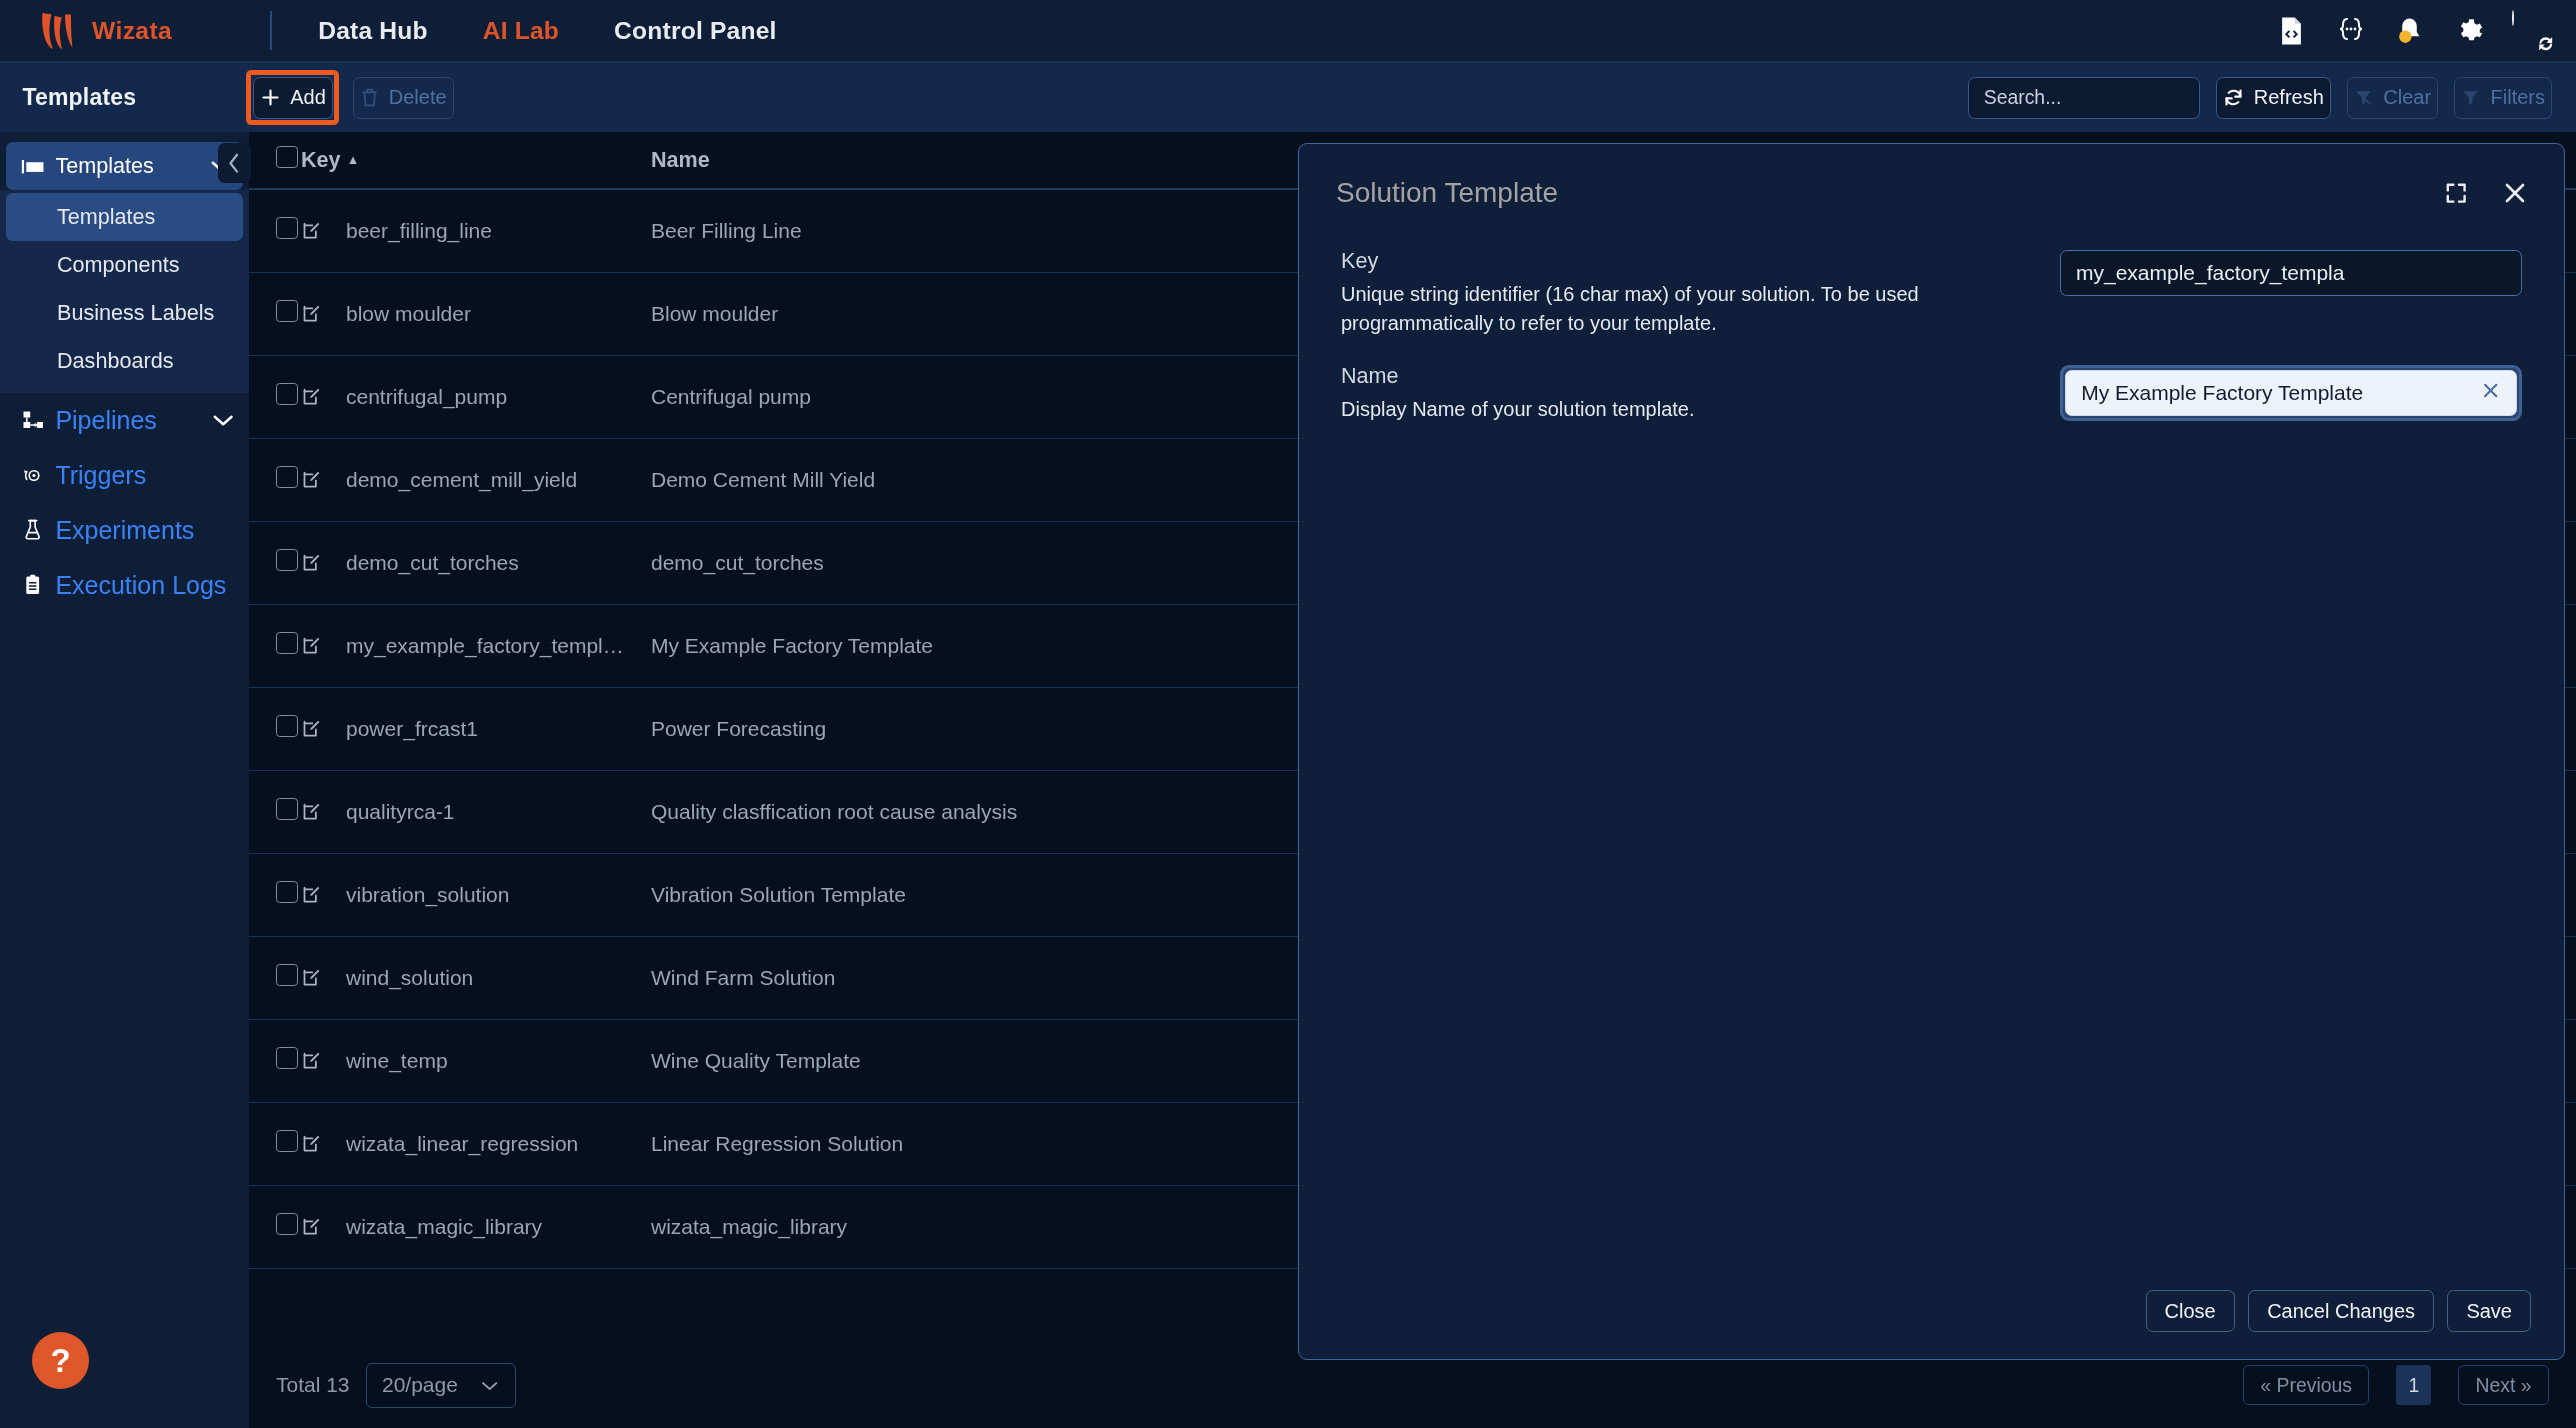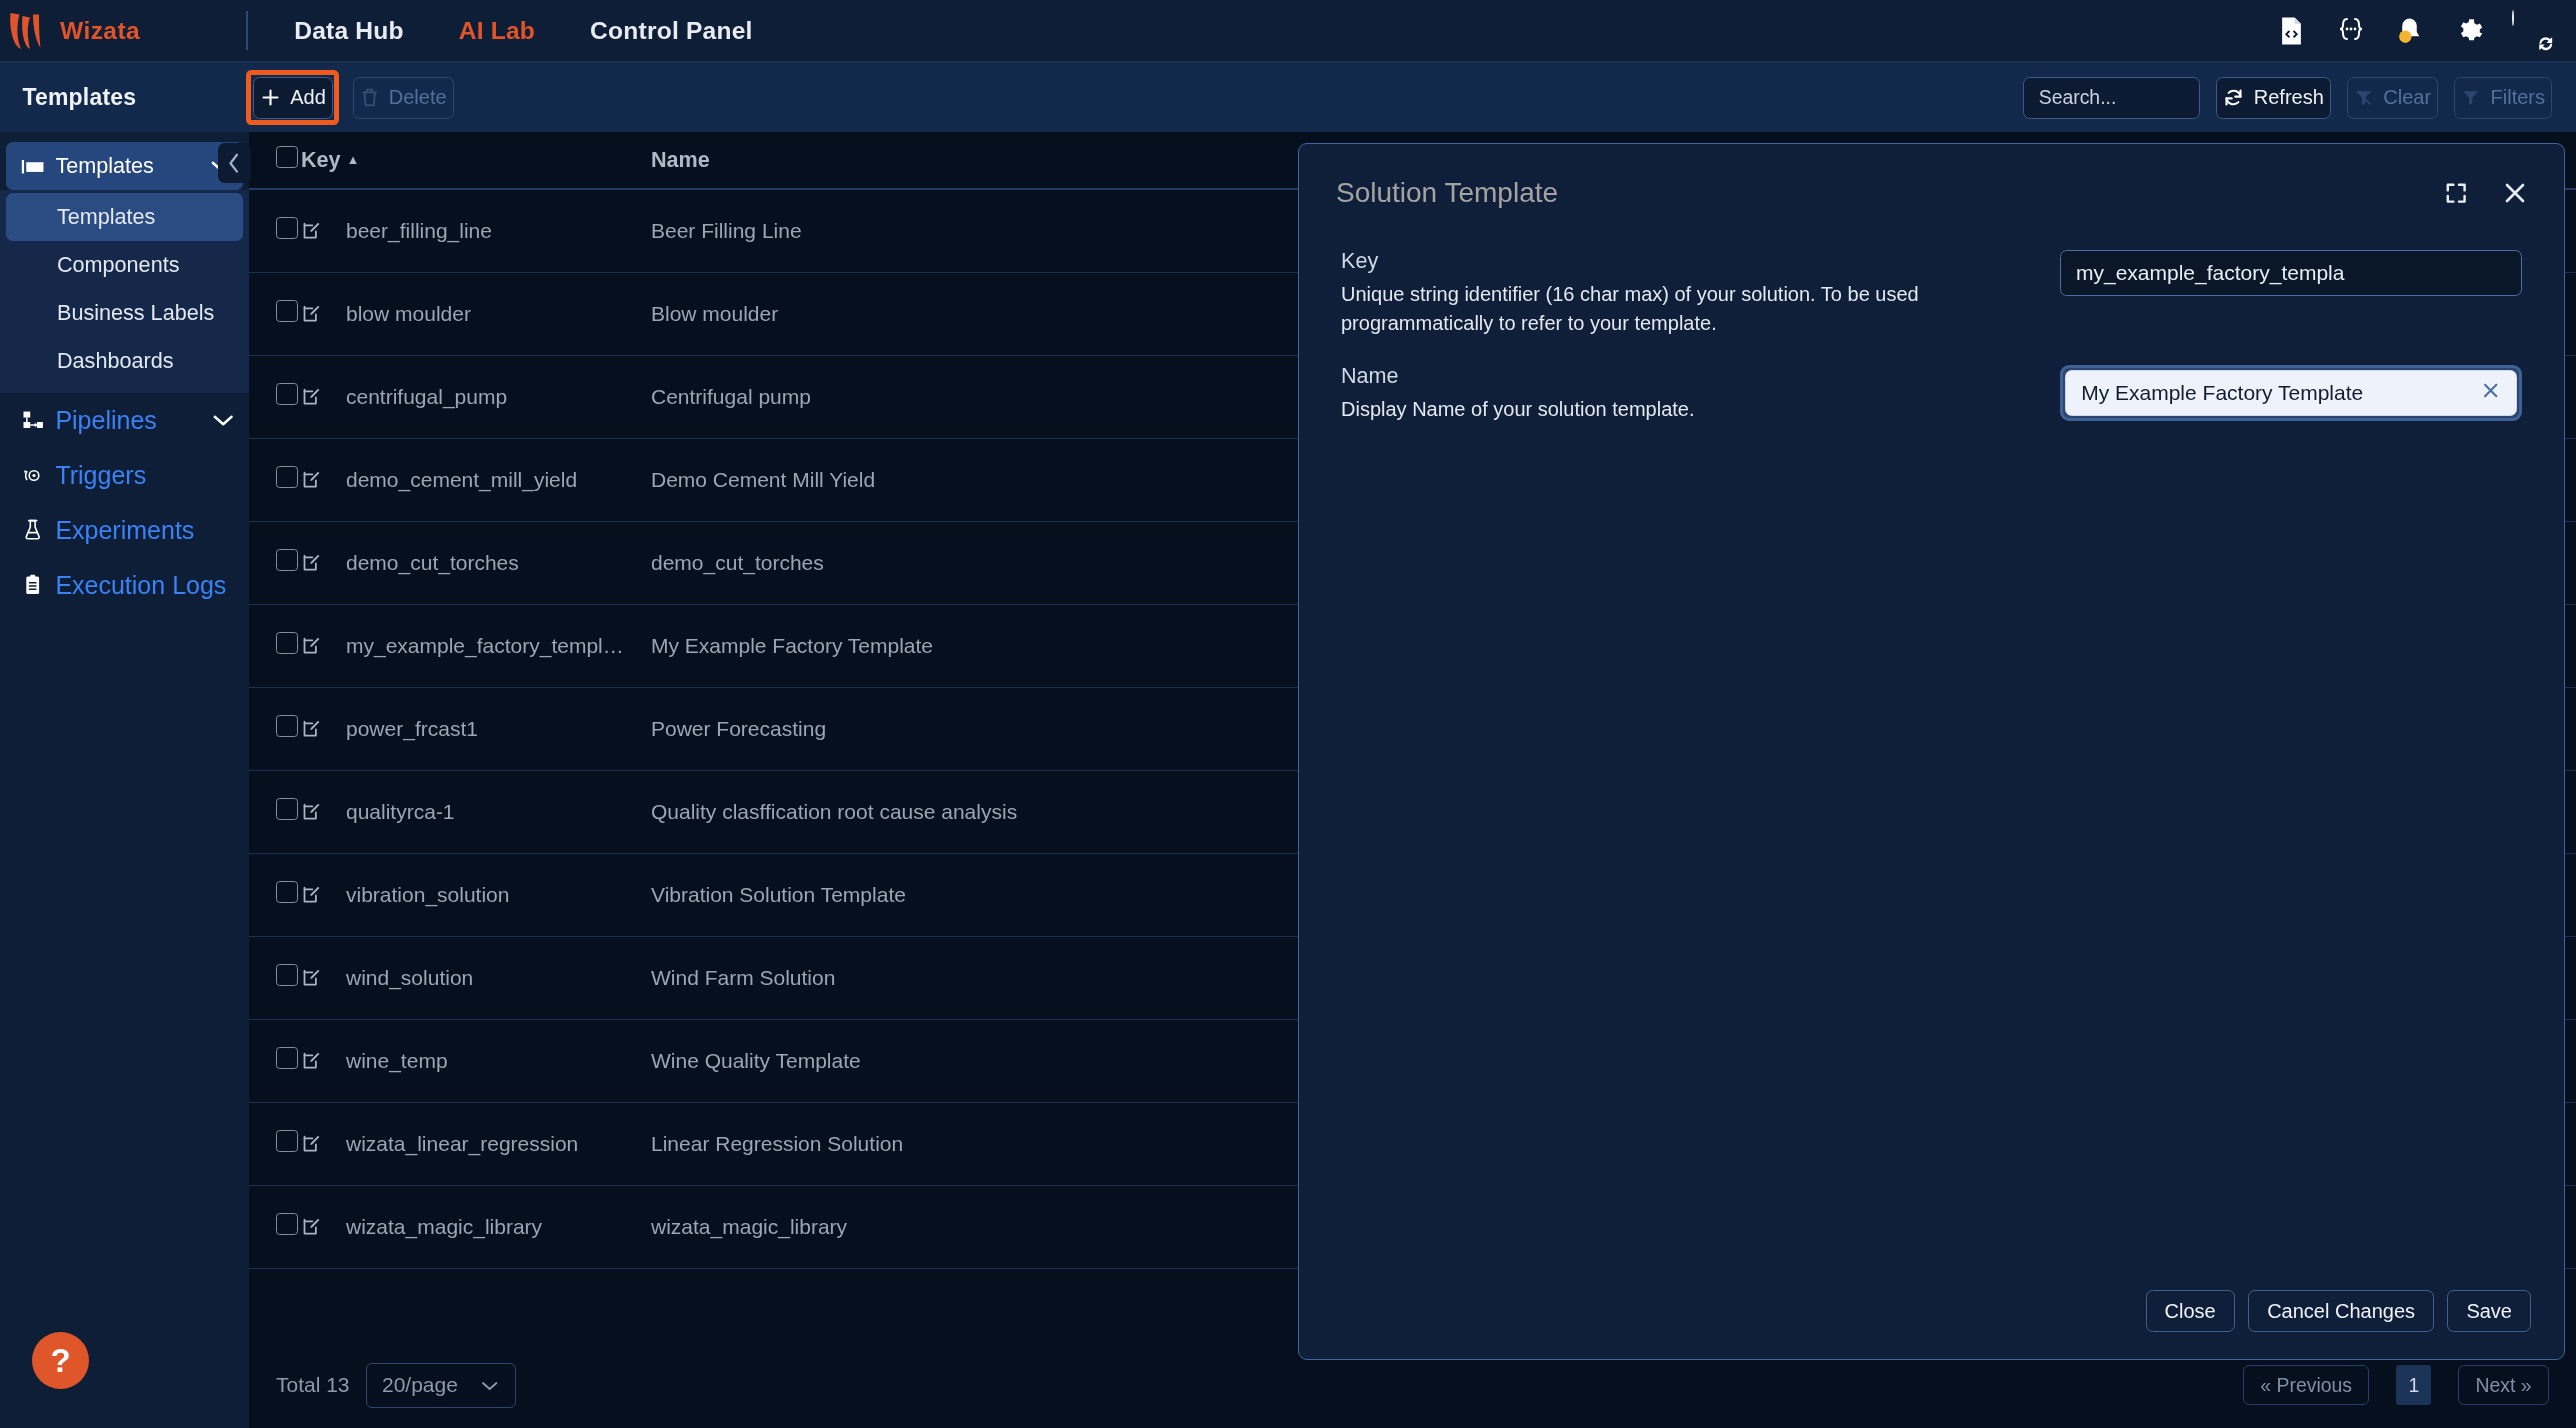--- a/index.html
+++ b/index.html
@@ -10,21 +10,21 @@
     overflow: hidden;
   }
   .app { position: relative; width: 2576px; height: 1428px; }
 
   
   .topnav {
     position: absolute; left: 0; top: 0; width: 2576px; height: 63px;
     background: #0e1e36; display: flex; align-items: center;
     border-bottom: 2.2px solid #1b3055;
   }
-  .brand { display: flex; align-items: center; padding-left: 6px; width: 246px; }
+  .brand { display: flex; align-items: center; padding-left: 14px; width: 246px; margin-left: 24px; }
   .logo-mark { width: 39px; height: 42px; margin-right: 15px; }
   .brand-name { color: #e0542a; font-size: 24.6px; font-weight: bold; letter-spacing: 0.4px; }
   .nav-div { width: 2.2px; height: 39px; background: #2a4a75; margin-right: 46px; }
   .nav-items { display: flex; align-items: center; gap: 55px; }
   .nav-item { font-size: 24.6px; font-weight: bold; color: #e8ecf2; cursor: pointer; letter-spacing: 0.2px;}
   .nav-item.active { color: #e0542a; }
   .topnav-right { margin-left: auto; display: flex; align-items: center; gap: 28px; padding-right: 25px; }
   .ticon { width: 31px; height: 31px; display: flex; align-items: center; justify-content: center; color: #fff; cursor: pointer;}
   .avatar-wrap { position: relative; width: 39px; height: 39px; }
   .avatar {
@@ -47,21 +47,21 @@
     color: #eef2f7; font-size: 20px; cursor: pointer; white-space: nowrap;
   }
   .btn.ghost { background: transparent; color: #51709c; border-color: #2c4670; }
   .btn.ghost svg { opacity: .55; }
   .add-highlight {
     position: relative; display: inline-block; border: 5.2px solid #ef5a1e;
     border-radius: 5.2px; padding: 1.5px;
   }
   .toolbar-right { margin-left: auto; display: flex; align-items: center; gap: 16.4px; padding-right: 24px; }
   .search-box {
-    width: 177px; height: 42px; border-radius: 6.7px; border: 1.1px solid #3a5a8c;
+    width: 232px; height: 42px; border-radius: 6.7px; border: 1.1px solid #3a5a8c;
     background: #0c1b31; color: #c9d3e0; font-size: 19.4px; padding: 0 15px;
     font-family: "Liberation Sans", sans-serif;
   }
   .search-box::placeholder { color: #c9d3e0; }
 
   
   .sidebar {
     position: absolute; left: 0; top: 132px; width: 249px; height: 1296px;
     background: #0e1e36; padding-top: 10.4px;
   }

